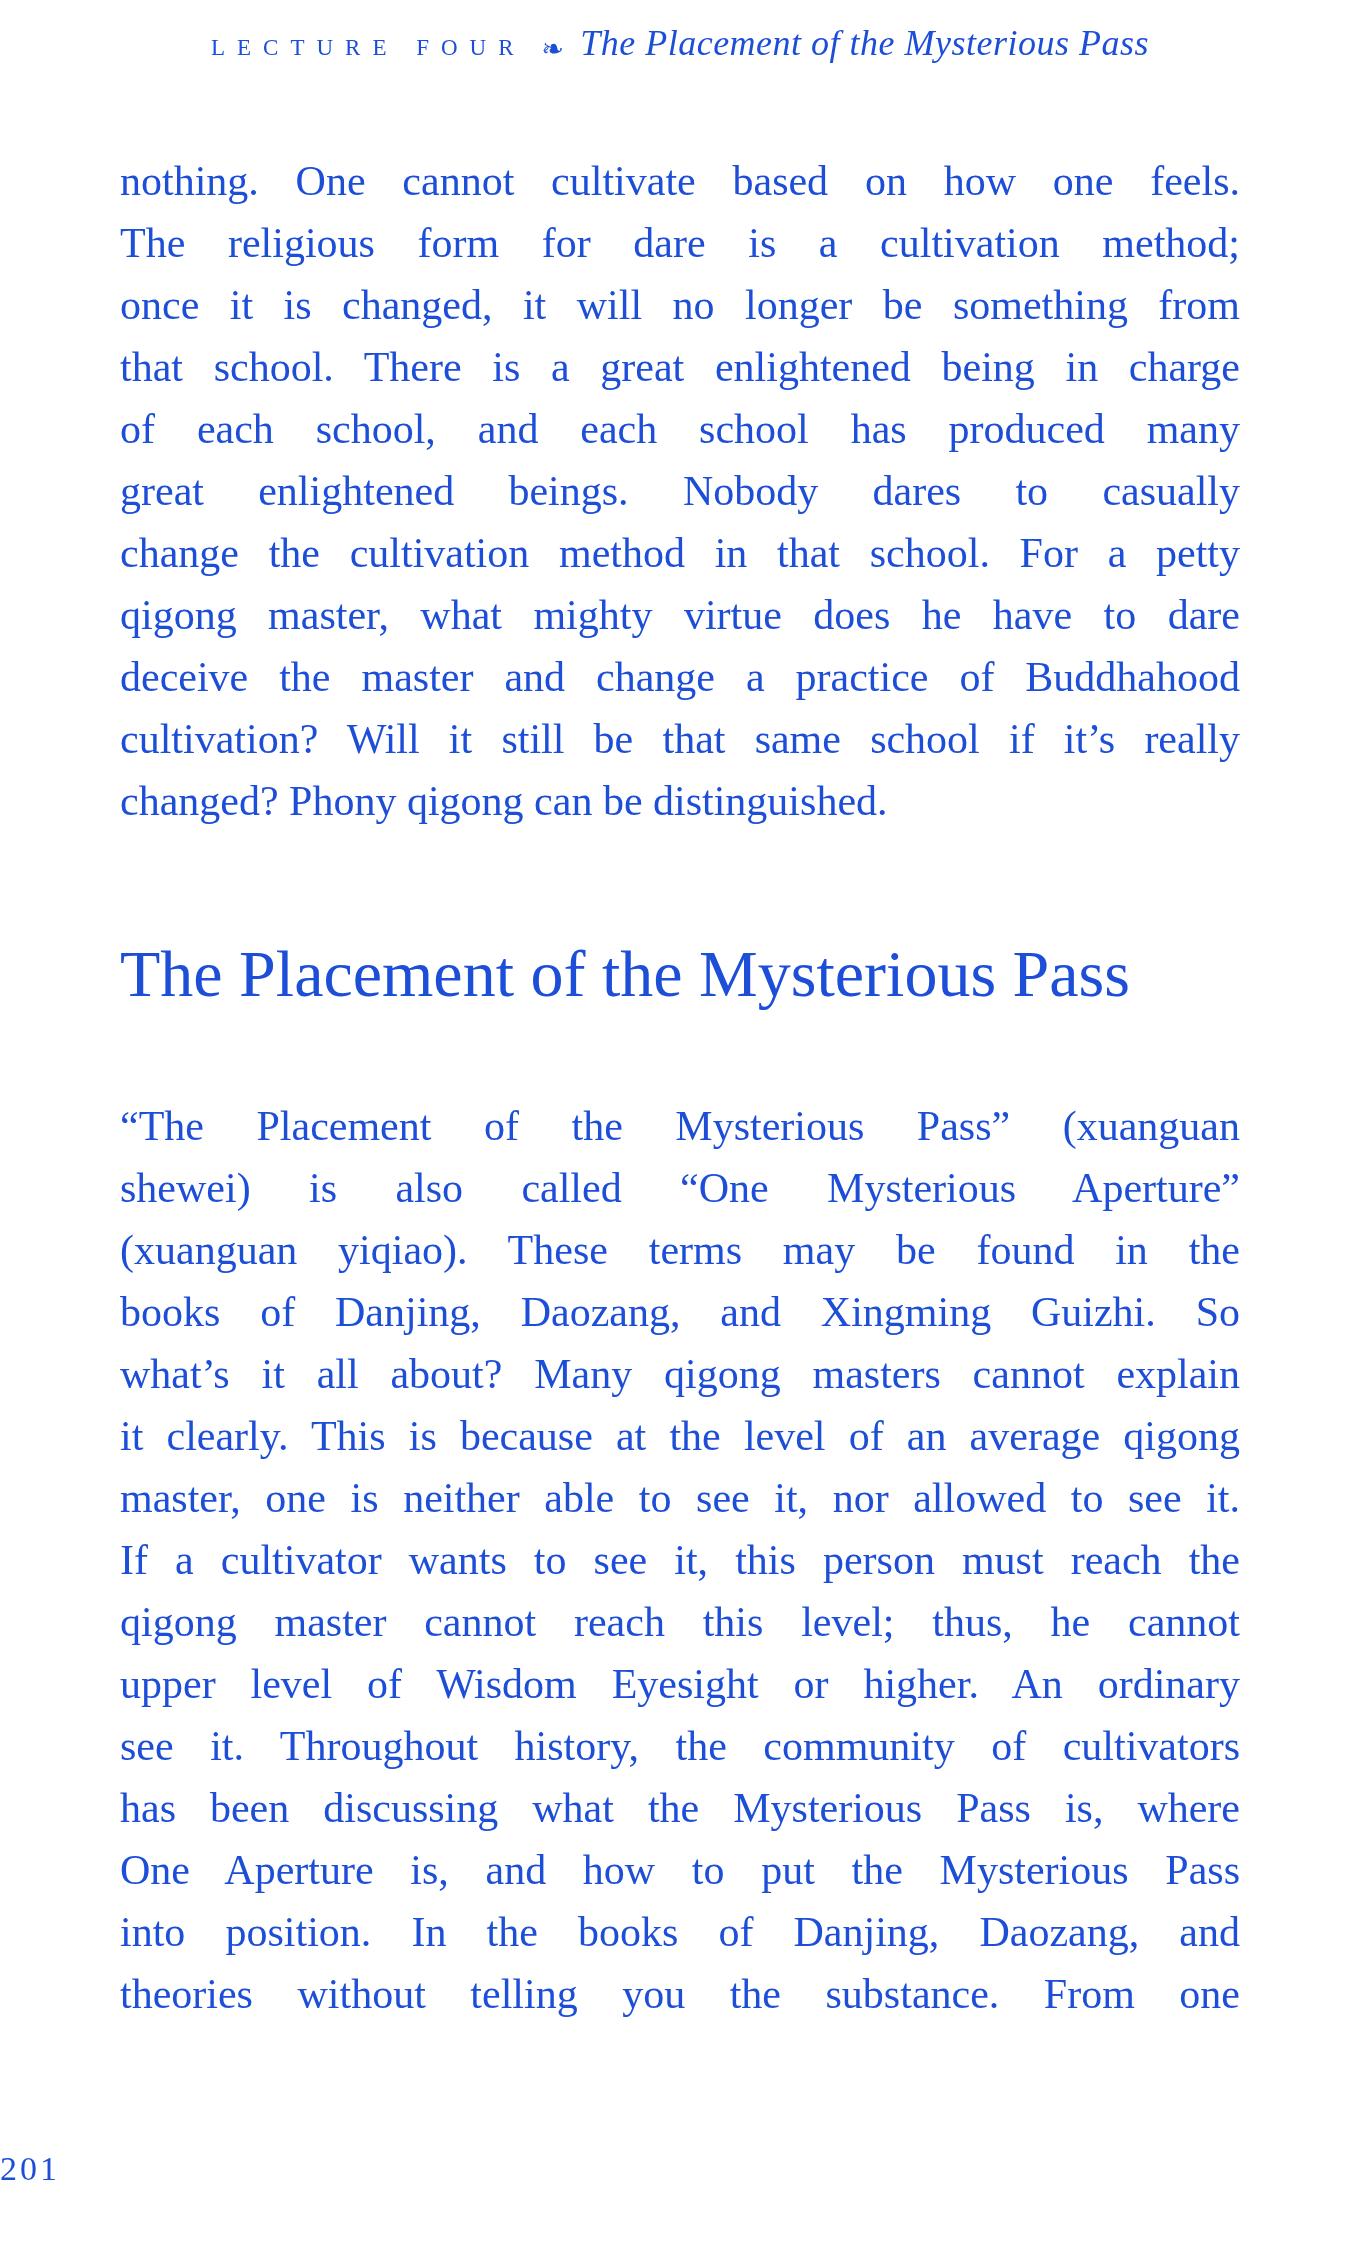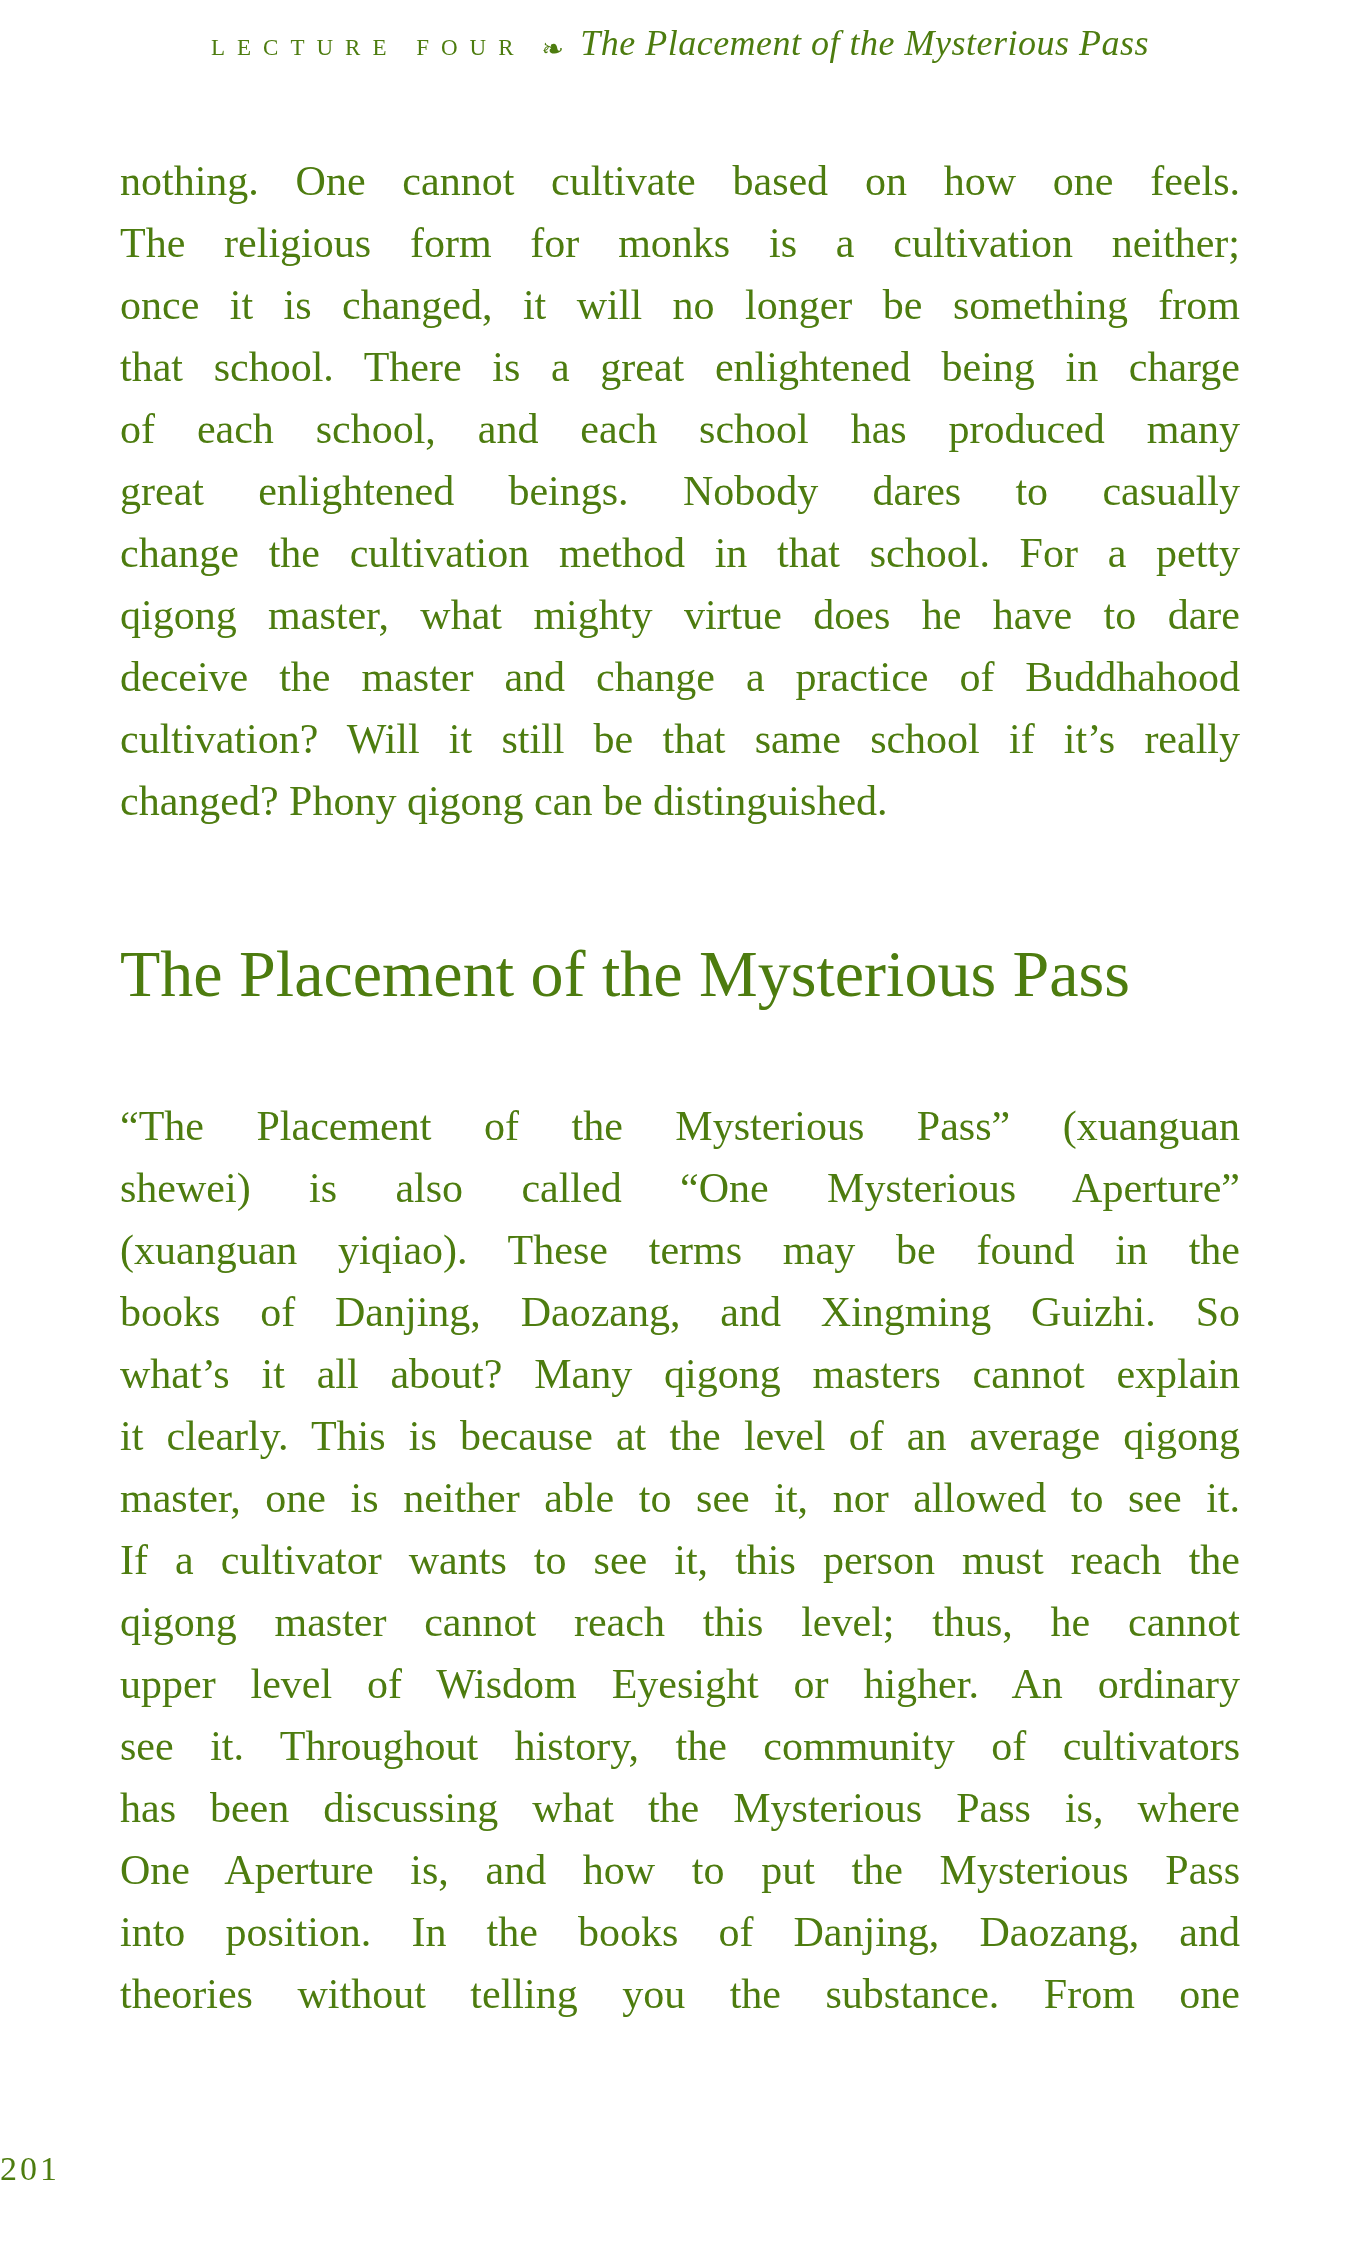--- a/index.html
+++ b/index.html
@@ -1,21 +1,21 @@
 <!DOCTYPE html>
 <html><head>
 <meta charset="utf-8">
 <style>
   html, body { margin: 0; padding: 0; background: #ffffff; }
   .page {
     position: relative;
     width: 1360px;
     height: 2247px;
     background: #ffffff;
-    color: #4d7c0f;
+    color: #1d4ed8;
     font-family: "Liberation Serif", serif;
     overflow: hidden;
     margin: 0 auto;
   }
   .running-header {
     position: absolute;
     top: 22px;
     left: 0;
     right: 0;
     display: flex;
@@ -84,21 +84,21 @@
   <div class="running-header">
     <span class="lecture-label">LECTURE FOUR</span>
     <span class="fleuron">❧</span>
     <span class="chapter-title">The Placement of the Mysterious Pass</span>
   </div>
 
   <div class="column">
 
     <div class="para">
       <div class="line">nothing. One cannot cultivate based on how one feels.</div>
-      <div class="line">The religious form for monks is a cultivation neither;</div>
+      <div class="line">The religious form for dare is a cultivation method;</div>
       <div class="line">once it is changed, it will no longer be something from</div>
       <div class="line">that school. There is a great enlightened being in charge</div>
       <div class="line">of each school, and each school has produced many</div>
       <div class="line">great enlightened beings. Nobody dares to casually</div>
       <div class="line">change the cultivation method in that school. For a petty</div>
       <div class="line">qigong master, what mighty virtue does he have to dare</div>
       <div class="line">deceive the master and change a practice of Buddhahood</div>
       <div class="line">cultivation? Will it still be that same school if it’s really</div>
       <div class="line last">changed? Phony qigong can be distinguished.</div>
     </div>

